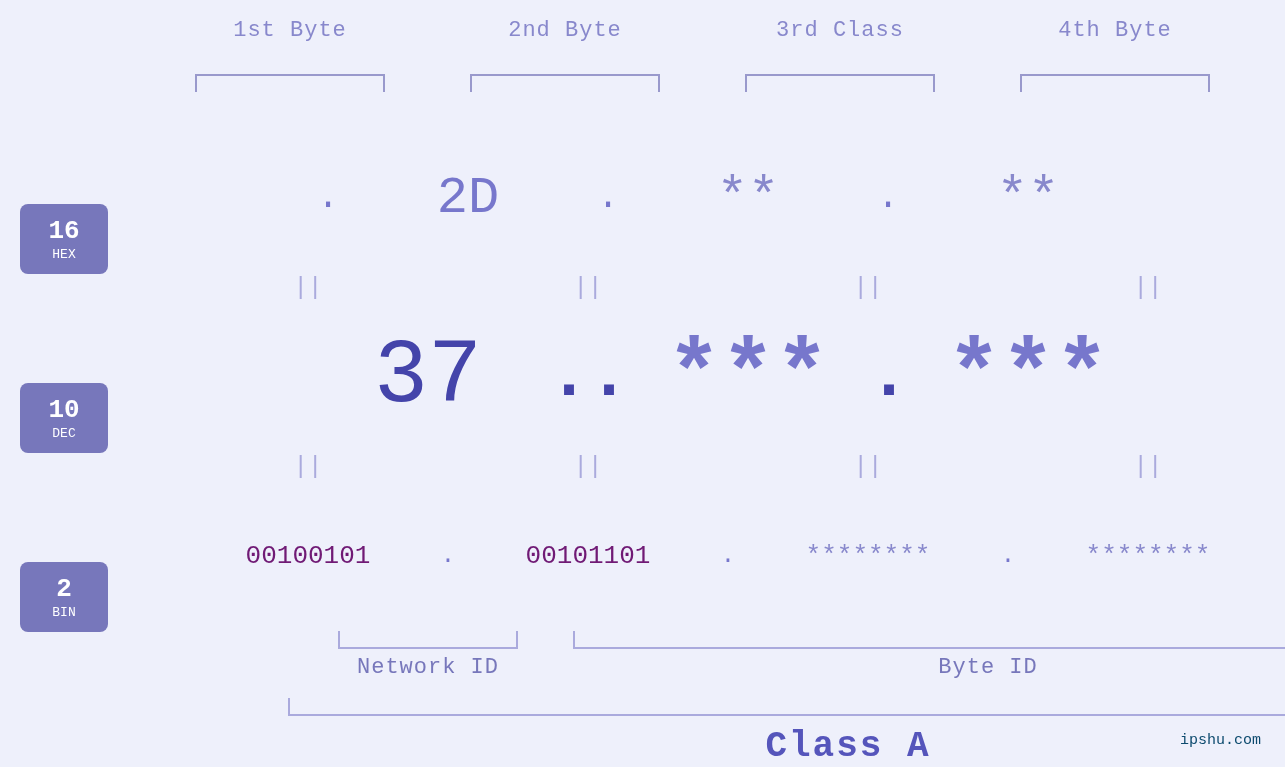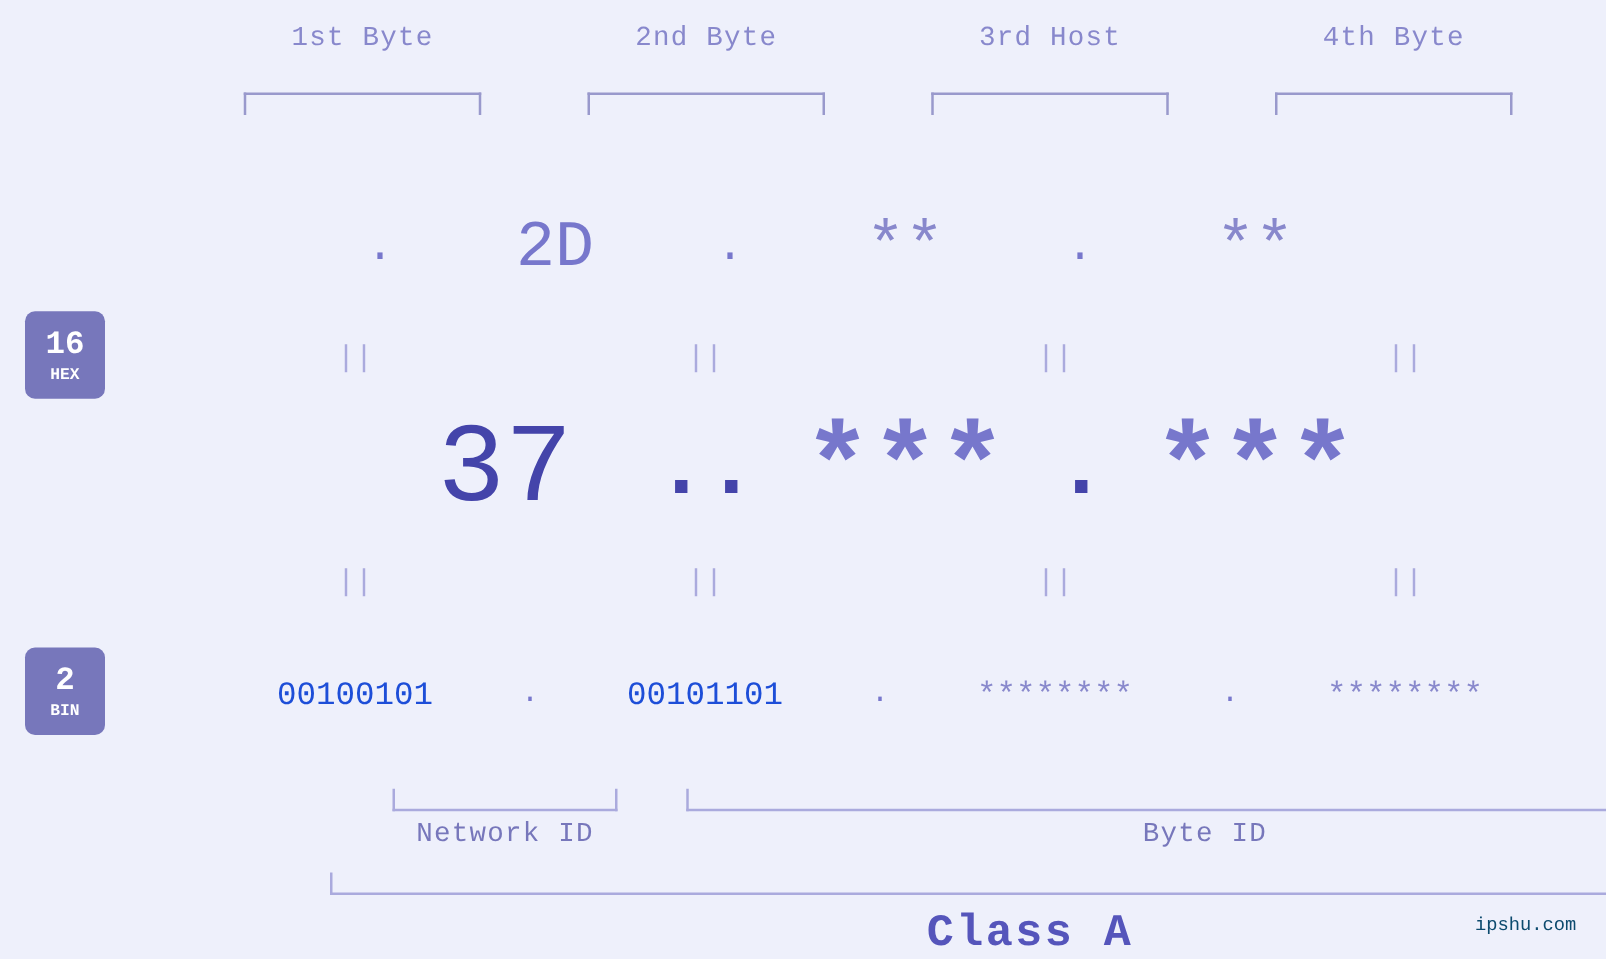--- a/index.html
+++ b/index.html
@@ -82,38 +82,38 @@
       flex-direction: column;
       align-items: center;
       justify-content: space-around;
       padding: 20px 0 80px 20px;
     }
 
     .base-label {
       background-color: #7777bb;
       color: white;
       border-radius: 8px;
-      width: 64px;
+      width: 88px;
       height: 70px;
       display: flex;
       flex-direction: column;
       align-items: center;
       justify-content: center;
       font-family: 'Courier New', Courier, monospace;
     }
 
     .base-num {
       font-size: 26px;
       font-weight: bold;
       line-height: 1.2;
     }
 
     .base-name {
       font-size: 13px;
-      font-weight: bold;
+      font-weight: normal;
     }
 
     
     .data-cols {
       flex: 1;
       display: flex;
       flex-direction: column;
     }
 
     
@@ -168,21 +168,21 @@
     .dec-dot {
       font-size: 70px;
       color: #4444aa;
       font-weight: bold;
       line-height: 90px;
     }
 
     
     .bin-val {
       font-size: 26px;
-      color: #1d4ed8;
+      color: #701a75;
     }
 
     .bin-dot {
       font-size: 24px;
       color: #7777cc;
     }
 
     
     .eq-sign {
       font-size: 24px;
@@ -286,21 +286,21 @@
     }
   </style>
 </head>
 <body>
 
 <div class="main-container">
 
   <div class="byte-headers">
     <div class="byte-header">1st Byte</div>
     <div class="byte-header">2nd Byte</div>
-    <div class="byte-header">3rd Host</div>
+    <div class="byte-header">3rd Class</div>
     <div class="byte-header">4th Byte</div>
   </div>
 
   <div class="brackets-row">
     <div class="bracket-cell">
       <div class="bracket-top"></div>
     </div>
     <div class="bracket-cell">
       <div class="bracket-top"></div>
     </div>
@@ -313,20 +313,24 @@
   </div>
 
   <div class="content-area">
 
     <div class="labels-col">
       <div class="base-label">
         <span class="base-num">16</span>
         <span class="base-name">HEX</span>
       </div>
       <div class="base-label">
+        <span class="base-num">10</span>
+        <span class="base-name">DEC</span>
+      </div>
+      <div class="base-label">
         <span class="base-num">2</span>
         <span class="base-name">BIN</span>
       </div>
     </div>
 
     <div class="data-cols">
 
       <div class="data-row">
         <div class="dot-cell">
           <span class="hex-dot">.</span>

